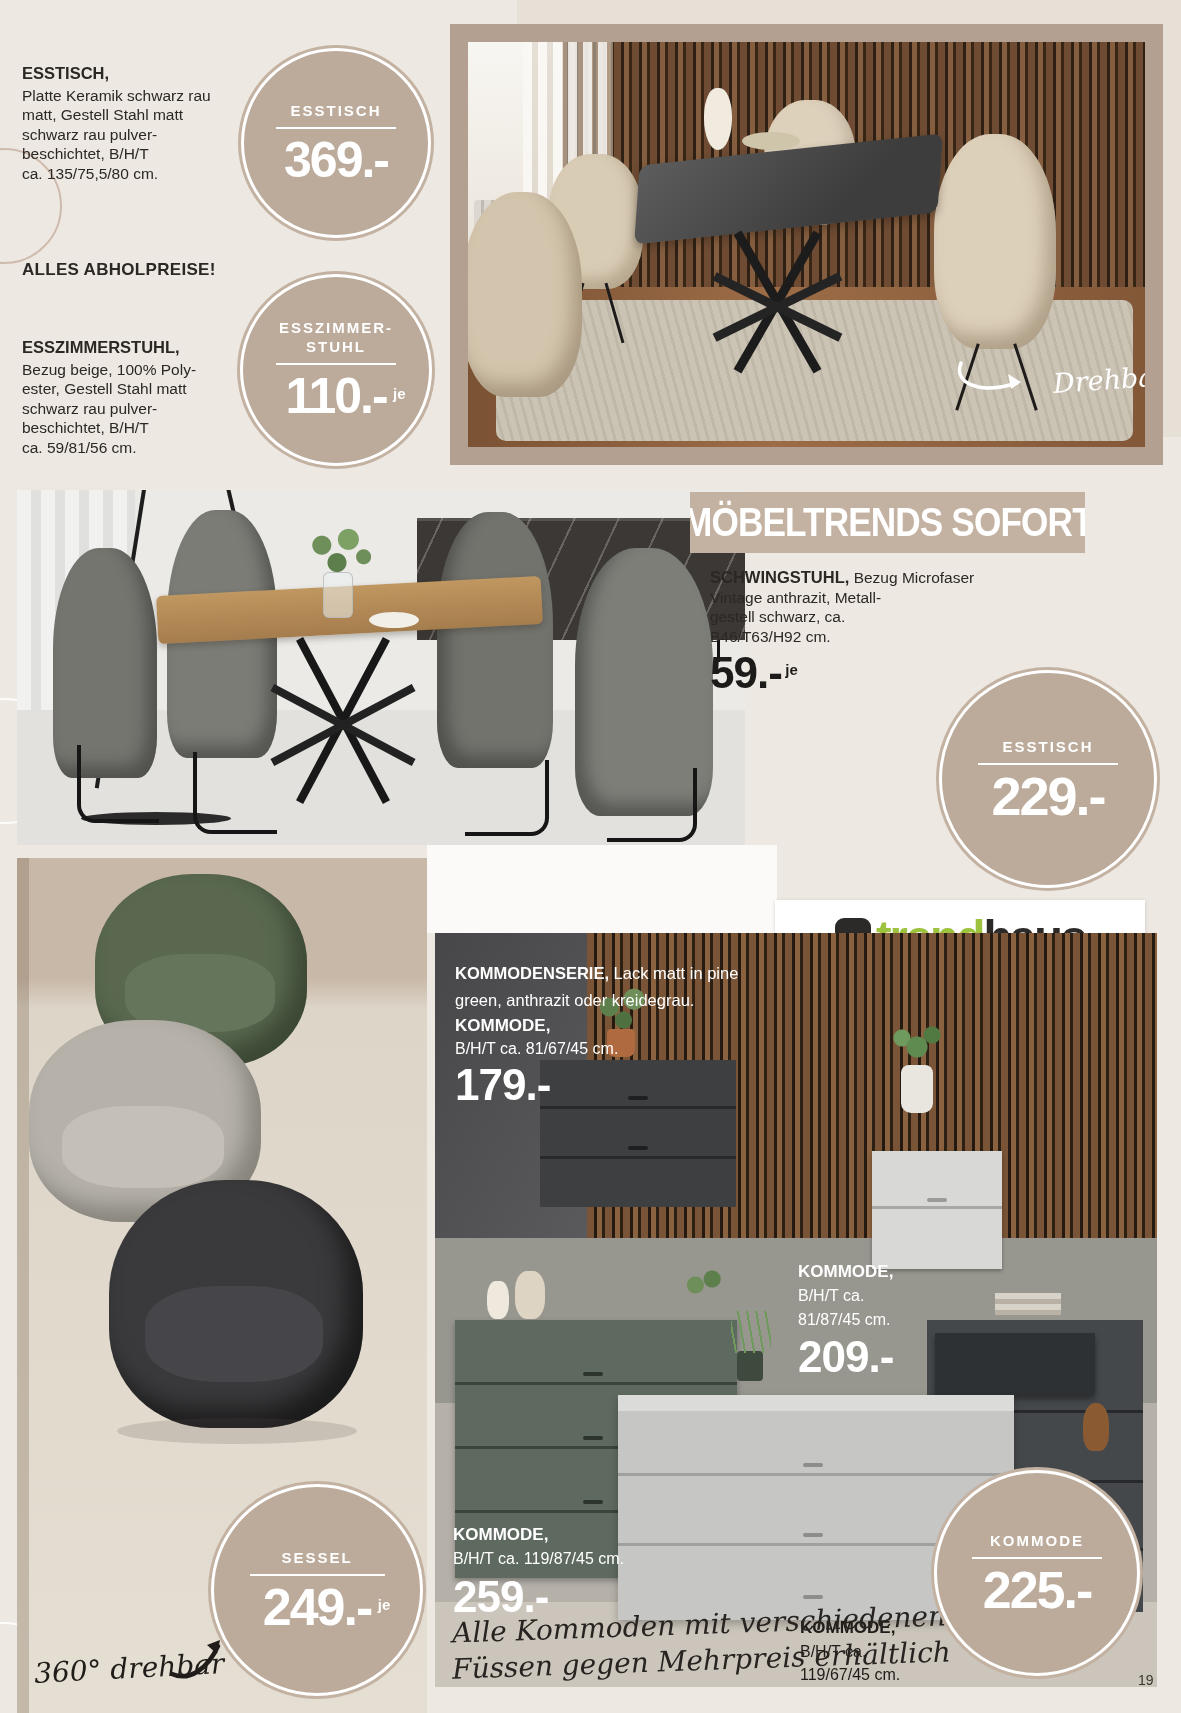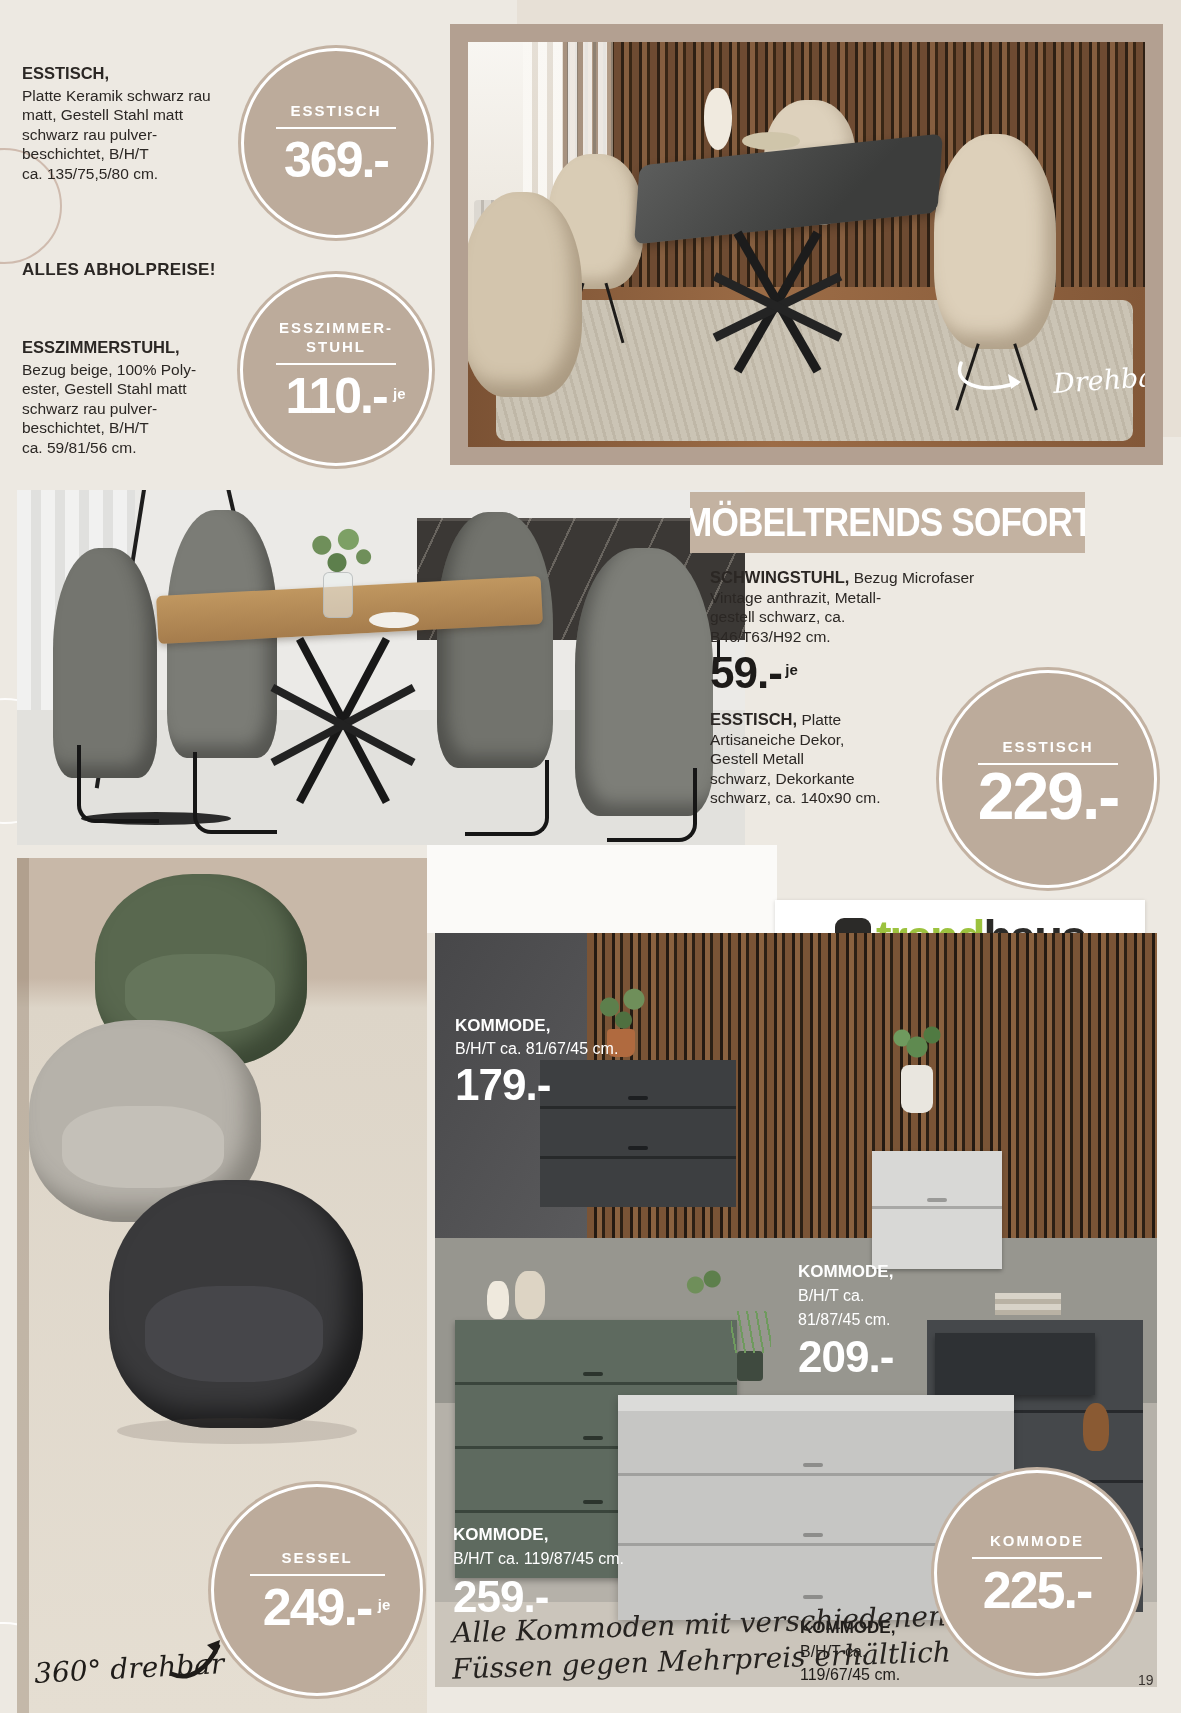--- a/index.html
+++ b/index.html
@@ -144,32 +144,25 @@
   <div class="abs body-text" style="left:710px;top:568px;width:290px;">
     <div><span class="bold" style="font-size:16.5px;">SCHWINGSTUHL,</span> <span>Bezug Microfaser</span></div>
     <div>Vintage anthrazit, Metall-</div>
     <div>gestell schwarz, ca.</div>
     <div>B46/T63/H92 cm.</div>
   </div>
   <div class="abs price-lg pw" style="left:710px;top:650px;color:#1d1b19;">
     <span>59.-</span><span class="je" style="color:#1d1b19;right:-16px;top:-3px;">je</span>
   </div>
 
-  <div class="abs body-text" style="left:710px;top:710px;width:190px;">
-    <div><span class="bold" style="font-size:16.5px;">ESSTISCH,</span> <span>Platte</span></div>
-    <div>Artisaneiche Dekor,</div>
-    <div>Gestell Metall</div>
-    <div>schwarz, Dekorkante</div>
-    <div>schwarz, ca. 140x90 cm.</div>
-  </div>
 
   <div class="badge" style="left:939px;top:670px;width:212px;height:212px;">
     <div class="blabel">ESSTISCH</div>
     <div class="rule" style="width:140px;"></div>
-    <div class="bprice" style="font-size:66px;">229.-</div>
+    <div class="bprice" style="font-size:54px;">229.-</div>
   </div>
 
   
   <div class="abs" style="left:775px;top:900px;width:370px;height:140px;background:#fff;display:flex;flex-direction:column;align-items:center;justify-content:center;box-shadow:0 1px 4px rgba(0,0,0,.15);">
     <div style="display:flex;align-items:center;line-height:1;">
       <span style="width:36px;height:36px;background:#2b2a28;border-radius:9px;margin-right:5px;display:inline-block;"></span>
       <span style="font-size:47px;font-weight:bold;color:#9cc23e;letter-spacing:-2px;">trend</span>
         <span style="font-size:47px;font-weight:bold;color:#2b2a28;letter-spacing:-2px;">haus</span>
     </div>
     <div style="font-size:26px;font-weight:bold;color:#9cc23e;margin-top:4px;letter-spacing:-.5px;">GÜNSTIGES WOHNEN</div>
@@ -257,20 +250,24 @@
       <div class="abs" style="left:466px;top:132px;width:32px;height:48px;background:#e9e6df;border-radius:8px 8px 10px 10px;"></div>
       <div class="abs" style="left:238px;top:330px;width:56px;height:40px;background:radial-gradient(circle at 40% 55%,#6f8f5a 0 8px,transparent 9px),radial-gradient(circle at 70% 40%,#5d7f4c 0 8px,transparent 9px);"></div>
       <div class="abs" style="left:52px;top:348px;width:22px;height:38px;background:#efe9dd;border-radius:40%;"></div>
       <div class="abs" style="left:80px;top:338px;width:30px;height:48px;background:#ddd4c4;border-radius:40%;"></div>
       <div class="abs" style="left:302px;top:418px;width:26px;height:30px;background:#3f4a3f;border-radius:4px;"></div>
       <div class="abs" style="left:296px;top:378px;width:40px;height:42px;background:repeating-linear-gradient(80deg,transparent 0 4px,#6f9a5e 4px 6px,transparent 6px 9px);"></div>
       <div class="abs" style="left:560px;top:360px;width:66px;height:22px;background:repeating-linear-gradient(180deg,#d8d3c8 0 6px,#b9b2a4 6px 11px);"></div>
   </div>
 
   
+  <div class="abs" style="left:455px;top:960px;width:300px;color:#fff;font-size:16.5px;line-height:27px;">
+    <div><span class="bold">KOMMODENSERIE,</span> <span>Lack matt in pine</span></div>
+    <div>green, anthrazit oder kreidegrau.</div>
+  </div>
 
   <div class="abs w" style="left:455px;top:1014px;">
     <div class="bold" style="font-size:17px;line-height:24px;">KOMMODE,</div>
     <div style="font-size:16px;line-height:22px;">B/H/T ca. 81/67/45 cm.</div>
     <div class="price-lg" style="margin-top:2px;">179.-</div>
   </div>
 
   <div class="abs w" style="left:798px;top:1260px;">
     <div class="bold" style="font-size:17px;line-height:24px;">KOMMODE,</div>
     <div style="font-size:16px;line-height:24px;">B/H/T ca.</div>

